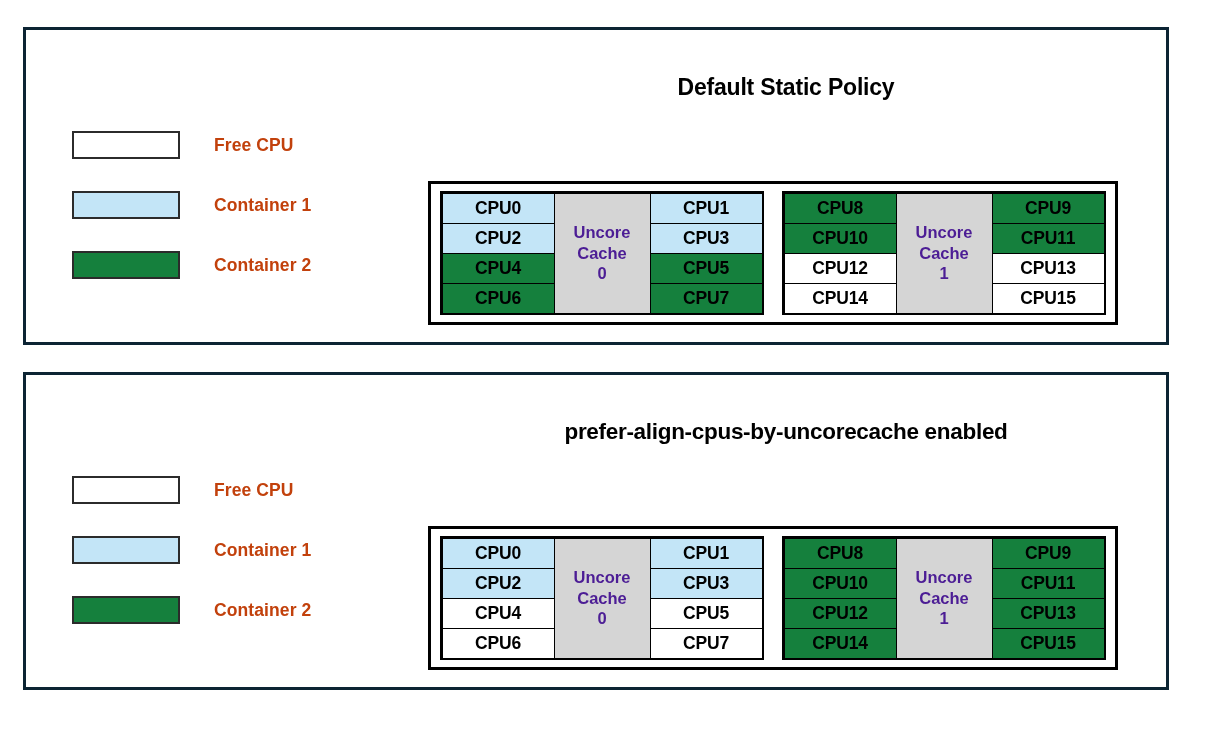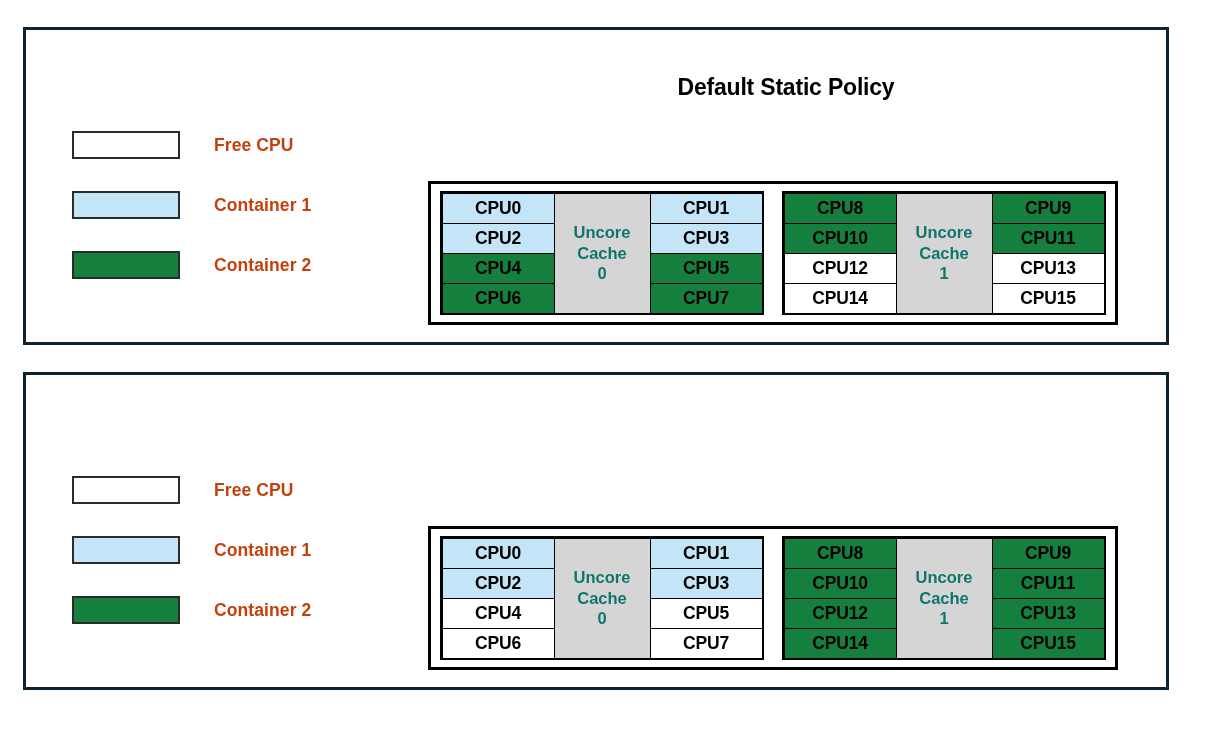--- a/index.html
+++ b/index.html
@@ -120,21 +120,21 @@
     border: 1px solid #000000;
     margin: -0.5px;
     box-sizing: border-box;
     background: #d5d5d5;
     display: flex;
     flex-direction: column;
     align-items: center;
     justify-content: center;
     font-size: 16.5px;
     font-weight: bold;
-    color: #0f766e;
+    color: #4c1d95;
     line-height: 1.24;
     text-align: center;
   }
 
   .fill-free { background: #ffffff; }
   .fill-c1   { background: #c3e5f7; }
   .fill-c2   { background: #15803d; }
 </style>
 </head>
 <body>
@@ -198,20 +198,21 @@
         <div class="cpu-cell fill-free">CPU13</div>
         <div class="cpu-cell fill-free">CPU15</div>
       </div>
     </div>
 
   </div>
 </div>
 
 <div class="panel" id="panel-prefer">
 
+  <div class="panel-title">prefer-align-cpus-by-uncorecache enabled</div>
 
   <div class="legend">
     <div class="legend-row">
       <div class="legend-swatch fill-free"></div>
       <div class="legend-label">Free CPU</div>
     </div>
     <div class="legend-row">
       <div class="legend-swatch fill-c1"></div>
       <div class="legend-label">Container 1</div>
     </div>

